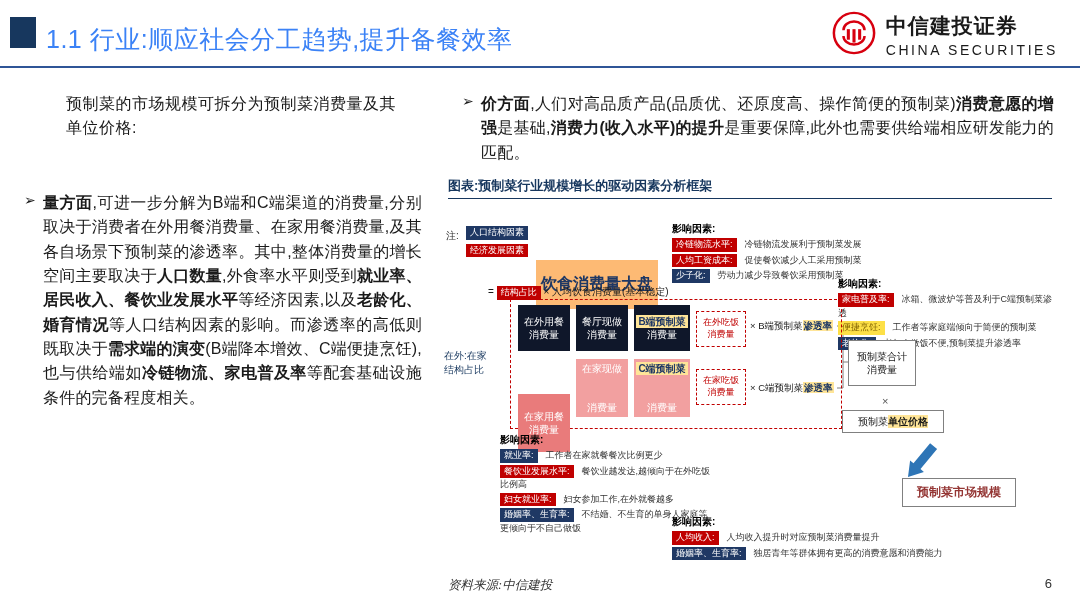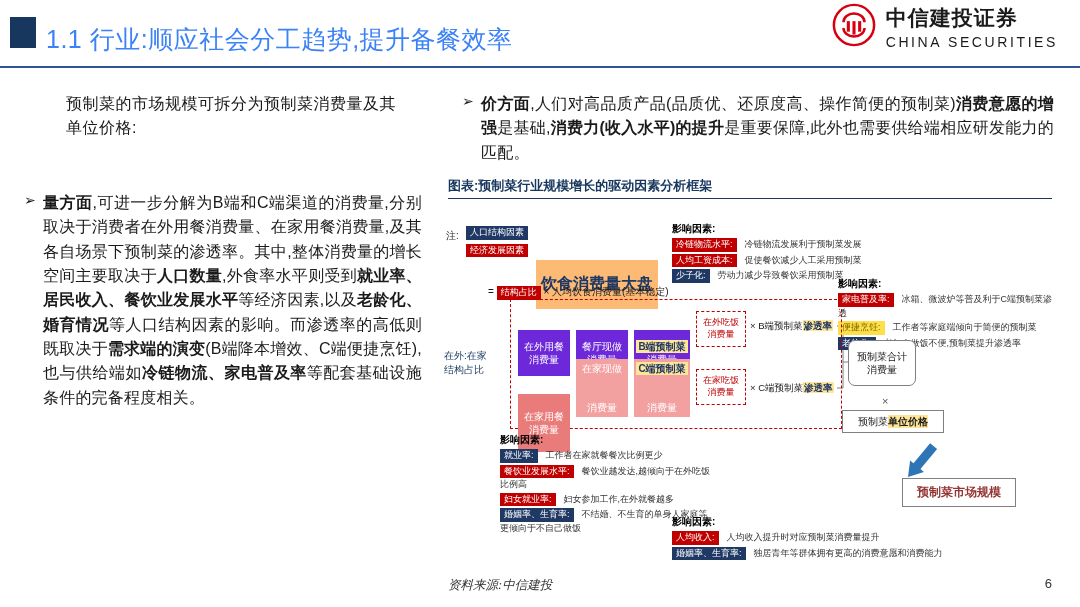--- a/index.html
+++ b/index.html
@@ -4,21 +4,21 @@
 <style>
   html,body{margin:0;padding:0;background:#fff;}
   body{width:1080px;height:607px;font-family:"Liberation Sans",sans-serif;color:#1a1a1a;}
   .slide{position:relative;width:1080px;height:607px;overflow:hidden;background:#fff;}
   .b{font-weight:bold;}
   .hl{background:#FFE598;}
   
   .hdr-square{position:absolute;left:10px;top:17px;width:26px;height:31px;background:#17375E;}
   .hdr-title{position:absolute;left:46px;top:23px;font-size:25px;font-weight:normal;color:#3b82f6;letter-spacing:0.5px;}
   .hdr-line{position:absolute;left:0;top:66px;width:1080px;height:2px;background:#2F5597;}
-  .logo{position:absolute;right:22px;top:2px;display:flex;align-items:center;gap:9px;}
+  .logo{position:absolute;right:22px;top:10px;display:flex;align-items:center;gap:9px;}
   .logo-text{display:flex;flex-direction:column;align-items:flex-start;}
   .logo-cn{font-size:21px;font-weight:bold;color:#1a1a1a;letter-spacing:1px;}
   .logo-en{font-size:14px;letter-spacing:2.6px;color:#1a1a1a;margin-top:2px;}
   
   .intro{position:absolute;left:66px;top:92px;width:332px;font-size:16px;line-height:1.5;letter-spacing:0.5px;}
   .bullet{position:absolute;}
   .bullet .marker{position:absolute;left:0;top:1px;font-size:14px;color:#1a1a1a;}
   .bullet .btext{display:block;margin-left:19px;font-size:16px;line-height:1.52;letter-spacing:0.2px;text-align:justify;}
   .bullet-left{left:24px;top:191px;width:398px;}
   .bullet-right{left:462px;top:92px;width:592px;}
@@ -31,21 +31,21 @@
   .note{left:6px;top:24px;font-size:10px;color:#333;}
   .legend{left:26px;top:21px;display:flex;flex-direction:column;gap:4px;}
   .chip{display:inline-block;padding:1px 4px;font-size:9px;line-height:1.3;color:#fff;white-space:nowrap;}
   .chip-navy{background:#1F3864;}
   .chip-red{background:#C00000;}
   .chip-yellow{background:#fde047;color:#7F6000;}
   .big-label{left:96px;top:55px;background:#fdba74;color:#1F3864;font-weight:bold;font-size:16px;padding:14px 5px;}
   .formula{left:48px;top:80px;font-size:10px;color:#1a1a1a;white-space:nowrap;}
   .matrix{left:70px;top:94px;width:330px;height:128px;border:1px dashed #C00000;}
   .bx{position:absolute;color:#fff;text-align:center;display:flex;flex-direction:column;justify-content:center;font-size:10px;line-height:1.35;}
-  .bx-teal{background:#6d28d9;margin-top:25px;}
+  .bx-teal{background:#0f172a;}
   .bx-salmon{background:#E97B7B;}
   .bx-pink{background:#F2A0A0;gap:26px;}
   .bx .band{background:#FFE598;color:#1F3864;font-weight:bold;align-self:center;padding:0 2px;}
   .bx-dashed{position:absolute;background:#fff;border:1px dashed #C00000;color:#C00000;text-align:center;display:flex;flex-direction:column;justify-content:center;font-size:9px;line-height:1.3;}
   .pen{position:absolute;font-size:9.5px;color:#1a1a1a;white-space:nowrap;}
   .pen .hl{font-weight:bold;color:#1F3864;padding:0 1px;}
   .struct-label{left:4px;top:144px;width:64px;font-size:10px;color:#17375E;line-height:1.4;}
   .wbox{position:absolute;background:#fff;border:1px solid #808080;color:#1a1a1a;text-align:center;display:flex;flex-direction:column;justify-content:center;font-size:10px;line-height:1.35;}
   .price-box{left:402px;top:205px;width:100px;height:21px;flex-direction:row;align-items:center;gap:0;}
   .market-box{left:462px;top:273px;width:112px;height:27px;font-size:12px;font-weight:bold;color:#943634;}
@@ -176,21 +176,21 @@
       <span>消费量</span>
     </div>
     <div class="bx-dashed" style="left:256px;top:164px;width:48px;height:34px;">
       <span>在家吃饭</span>
       <span>消费量</span>
     </div>
     <div class="pen" style="left:310px;top:177px;">
       <span>× </span><span>C端预制菜</span><span class="hl">渗透率</span>
     </div>
 
-    <div class="wbox" style="left:408px;top:135px;width:66px;height:44px;border-radius:7px;">
+    <div class="wbox" style="left:408px;top:135px;width:66px;height:44px;">
       <span>预制菜合计</span>
       <span>消费量</span>
     </div>
     <div class="abs times-glyph">×</div>
     <div class="wbox price-box">
       <span>预制菜</span>
         <span class="hl b">单位价格</span>
     </div>
     <div class="wbox market-box">
       <span>预制菜市场规模</span>

